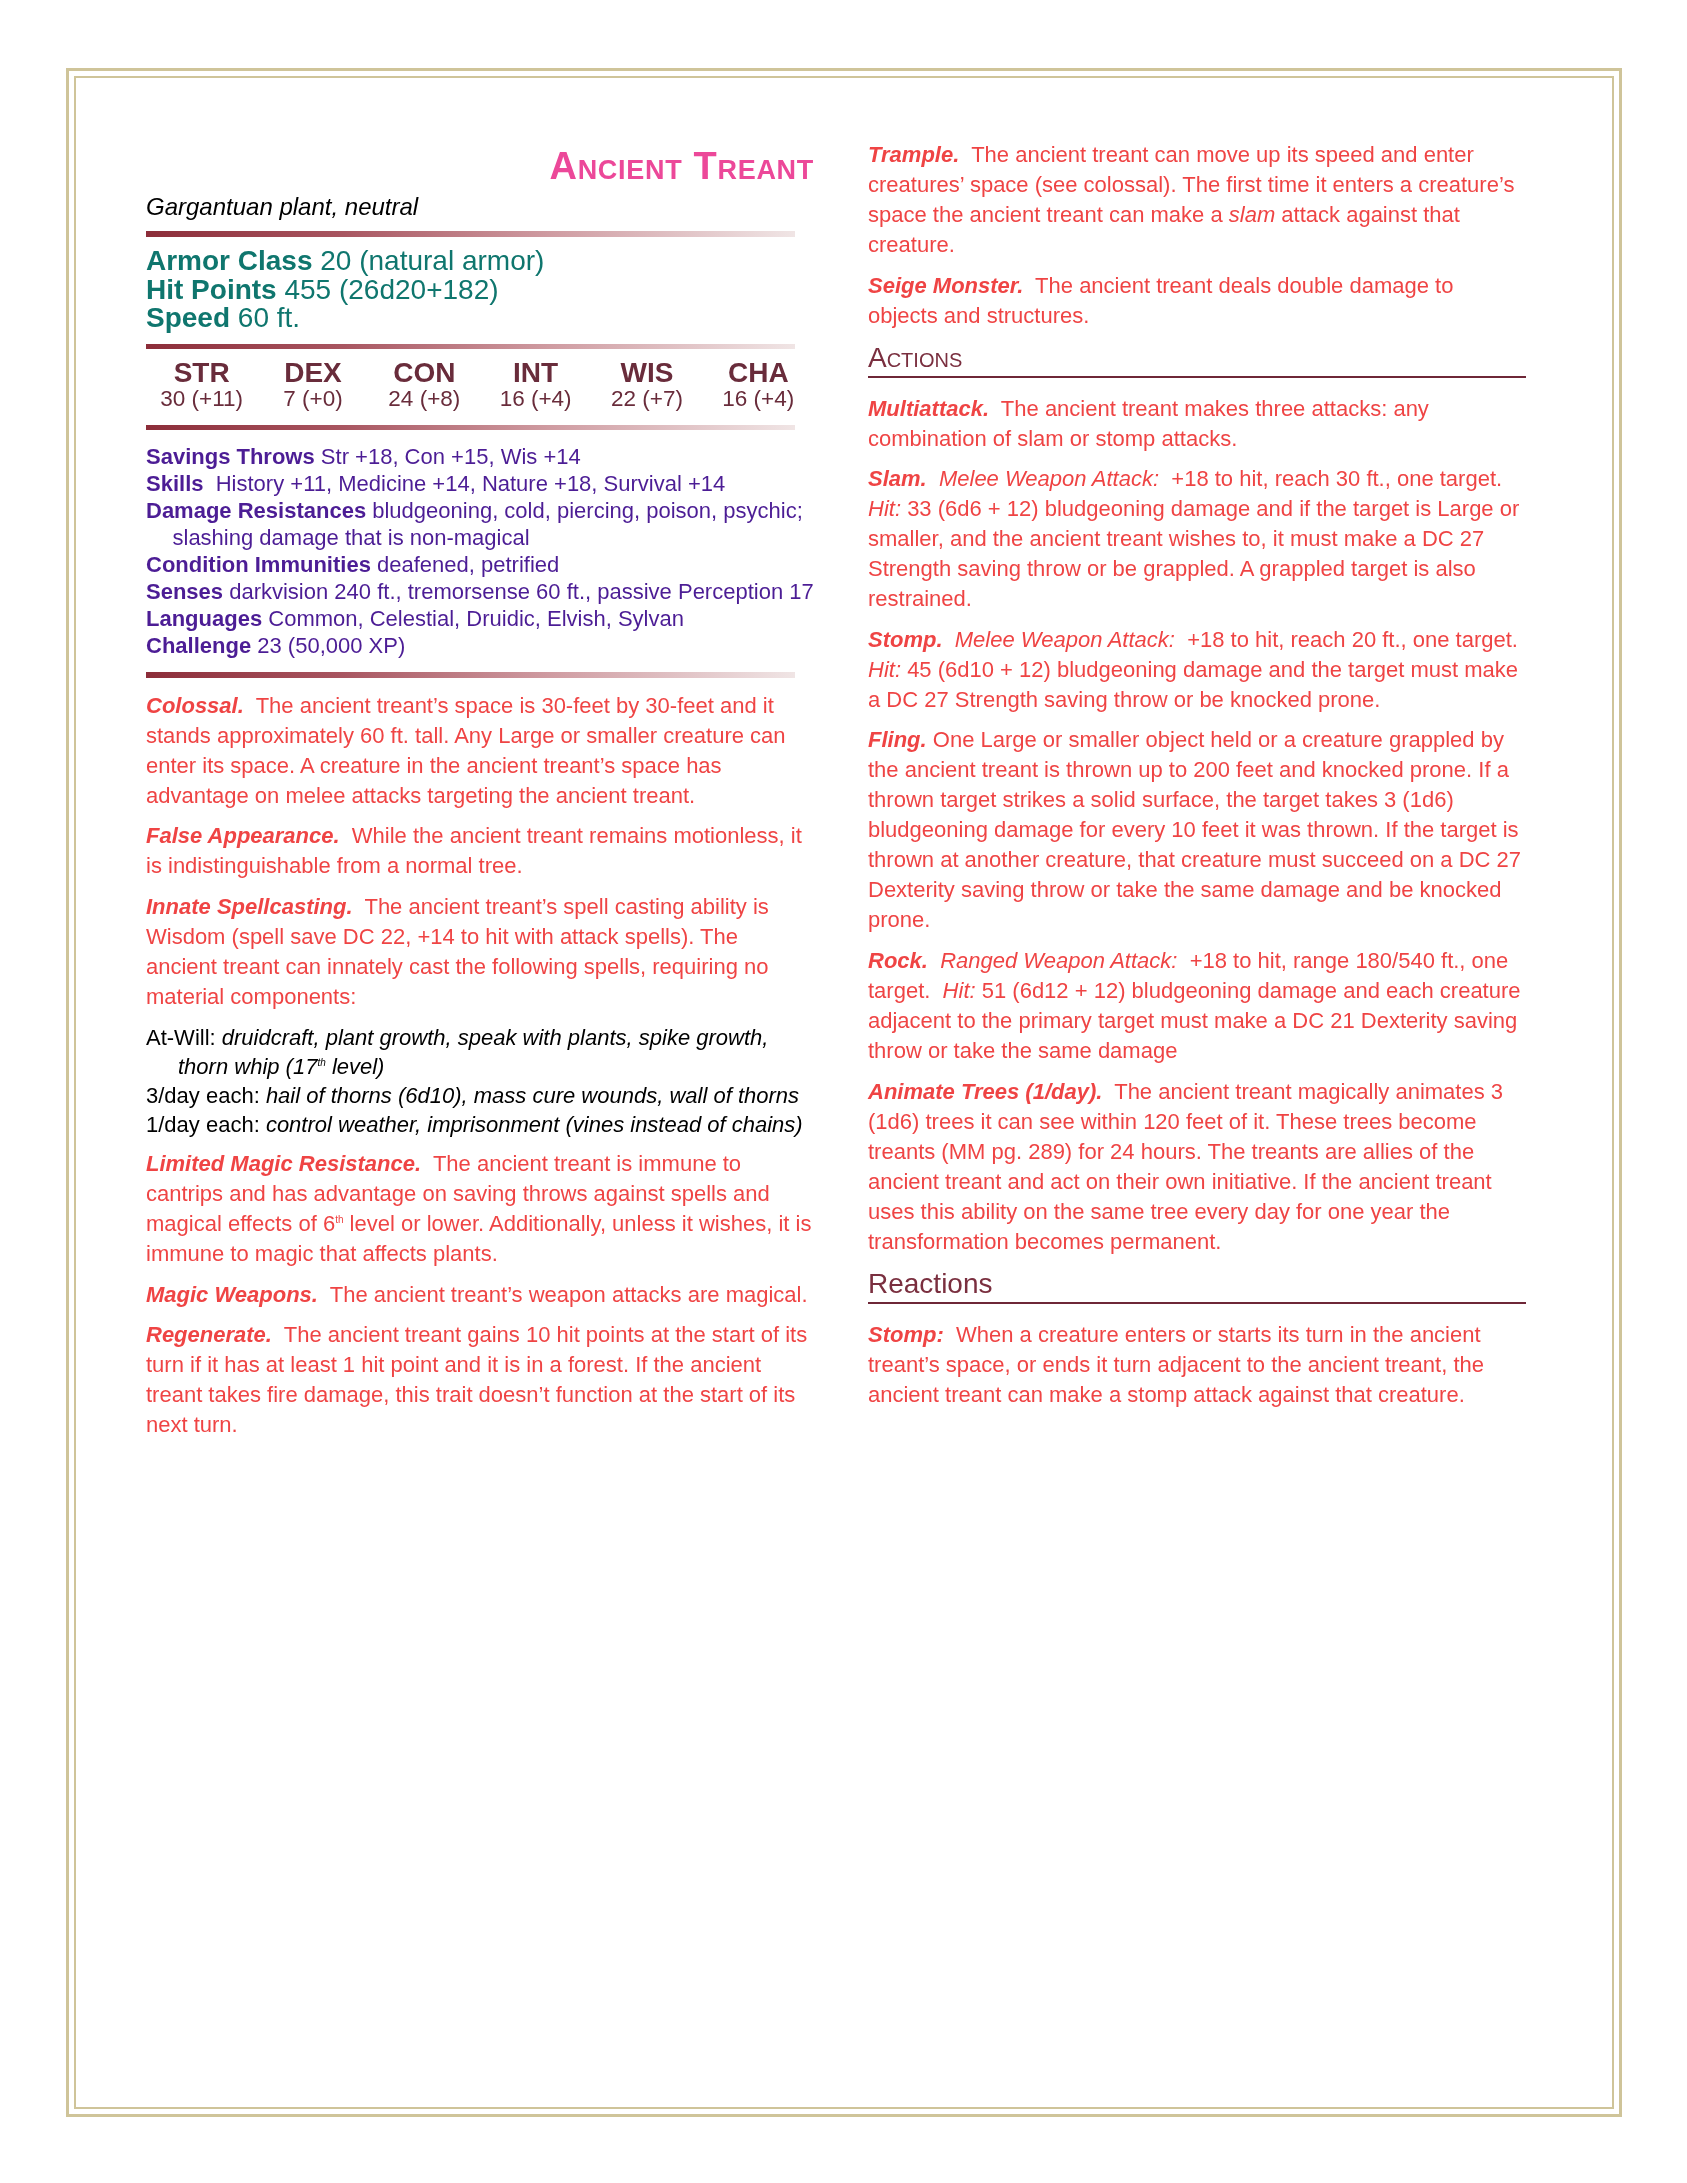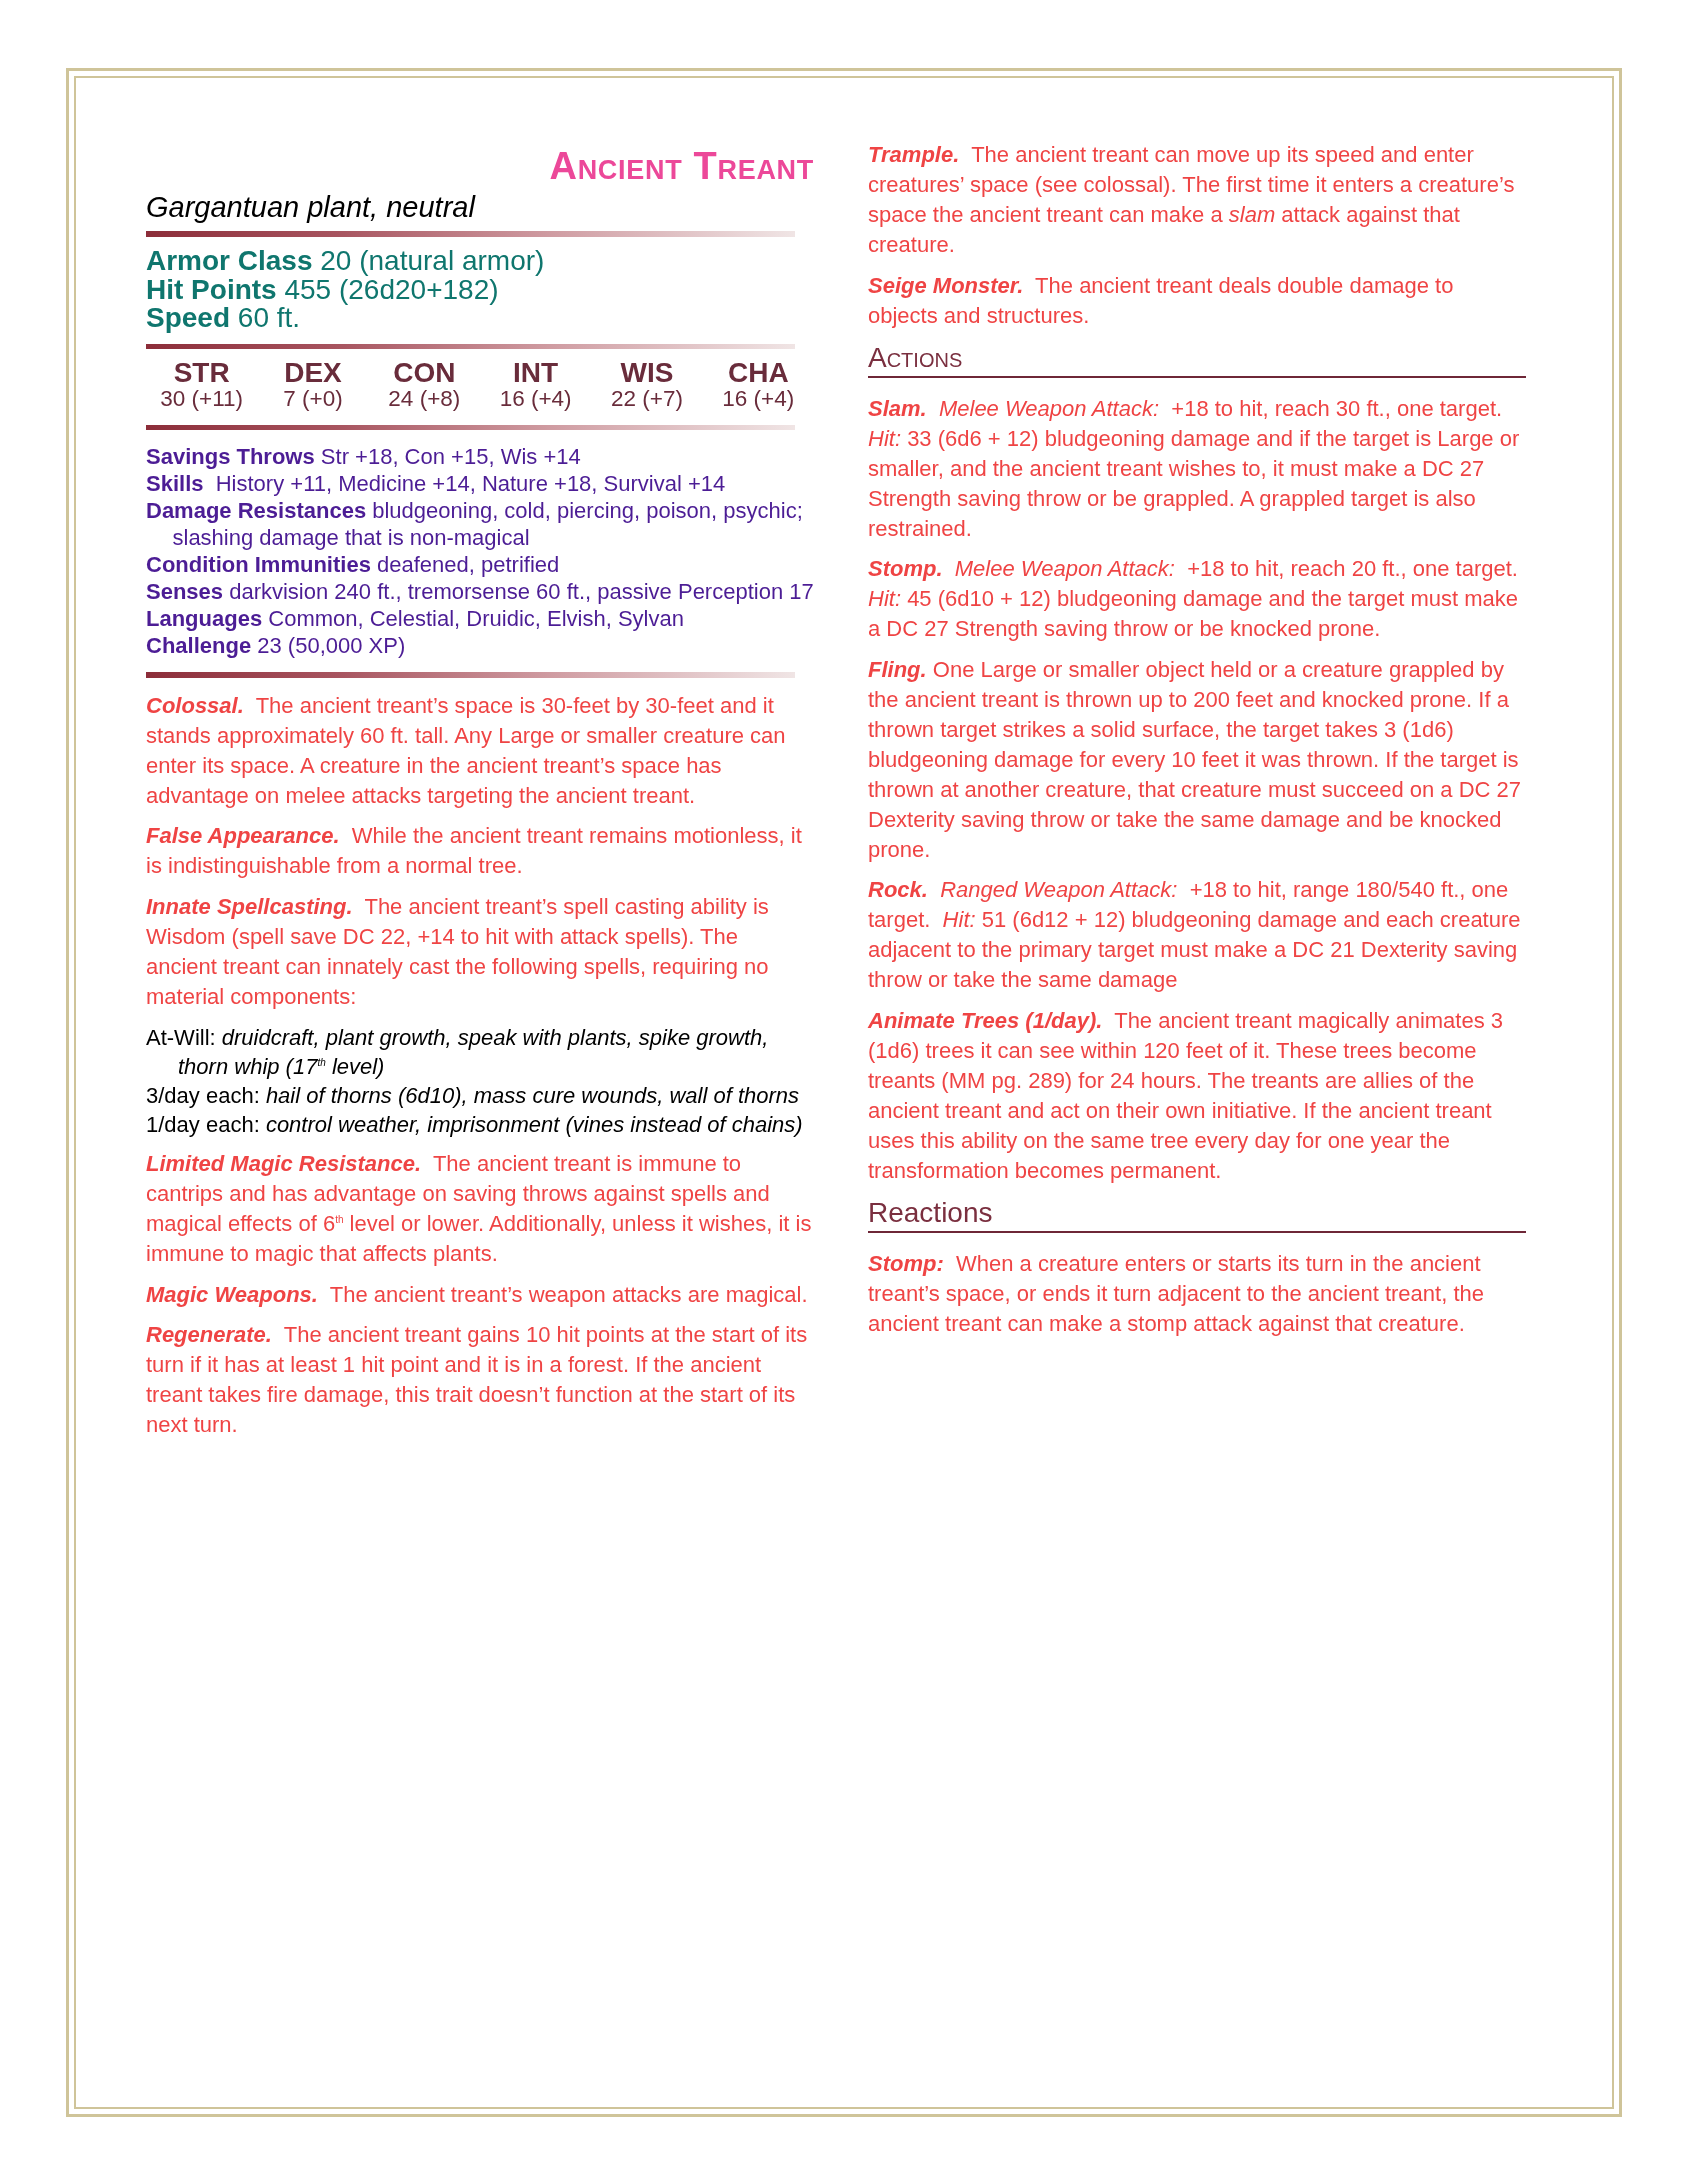--- a/index.html
+++ b/index.html
@@ -27,21 +27,21 @@
   h1.monster-title {
     margin: 0;
     font-size: 38px; line-height: 38px; font-weight: bold;
     font-variant: small-caps;
     letter-spacing: 0.7px;
     color: #ec4899;
     text-align: right;
   }
   .subtitle {
     margin-top: 9.3px;
-    font-size: 29px; line-height: 26.5px;
+    font-size: 24px; line-height: 26.5px;
     font-style: italic;
     color: #000000;
   }
   .rule {
     width: 649px; height: 5.3px;
     margin-top: 10.6px;
     background: linear-gradient(90deg, #8c2d39 0%, #a85560 30%, #cf9ba1 62%, #f0e5e5 100%);
   }
   .rule.r2 { margin-top: 11.2px; }
   .rule.r3 { margin-top: 12px; }
@@ -171,20 +171,21 @@
 </div>
 
 <div class="col-right">
 
   <p class="para"><span class="lead">Trample.</span>&nbsp; <span><span>The ancient treant can move up its speed and enter creatures’ space (see colossal).  The first time it enters a creature’s space the ancient treant can make a </span><span class="ital">slam</span><span> attack against that creature.</span></span></p>
 
   <p class="para"><span class="lead">Seige Monster.</span>&nbsp; <span>The ancient treant deals double damage to objects and structures.</span></p>
 
   <h2 class="section-heading smallcaps">Actions</h2>
 
+  <p class="para"><span class="lead">Multiattack.</span>&nbsp; <span>The ancient treant makes three attacks:  any combination of slam or stomp attacks.</span></p>
 
   <p class="para"><span class="lead">Slam.</span>&nbsp; <span class="ital">Melee Weapon Attack:</span>&nbsp; <span>+18 to hit, reach 30 ft., one target.</span> <span class="ital">Hit:</span> <span>33 (6d6 + 12) bludgeoning damage and if the target is Large or smaller, and the ancient treant wishes to, it must make a DC 27 Strength saving throw or be grappled.  A grappled target is also restrained.</span></p>
 
   <p class="para"><span class="lead">Stomp.</span>&nbsp; <span class="ital">Melee Weapon Attack:</span>&nbsp; <span>+18 to hit, reach 20 ft., one target.</span> <span class="ital">Hit:</span> <span>45 (6d10 + 12) bludgeoning damage and the target must make a DC 27 Strength saving throw or be knocked prone.</span></p>
 
   <p class="para"><span class="lead">Fling.</span> <span>One Large or smaller object held or a creature grappled by the ancient treant is thrown up to 200 feet and knocked prone.  If a thrown target strikes a solid surface, the target takes 3 (1d6) bludgeoning damage for every 10 feet it was thrown.  If the target is thrown at another creature, that creature must succeed on a DC 27 Dexterity saving throw or take the same damage and be knocked prone.</span></p>
 
   <p class="para"><span class="lead">Rock.</span>&nbsp; <span class="ital">Ranged Weapon Attack:</span>&nbsp; <span>+18 to hit, range 180/540 ft., one target.</span>&nbsp; <span class="ital">Hit:</span> <span>51 (6d12 + 12) bludgeoning damage and each creature adjacent to the primary target must make a DC 21 Dexterity saving throw or take the same damage</span></p>
 
   <p class="para"><span class="lead">Animate Trees (1/day).</span>&nbsp; <span>The ancient treant magically animates 3 (1d6) trees it can see within 120 feet of it.  These trees become treants (MM pg. 289) for 24 hours.  The treants are allies of the ancient treant and act on their own initiative.  If the ancient treant uses this ability on the same tree every day for one year the transformation becomes permanent.</span></p>

